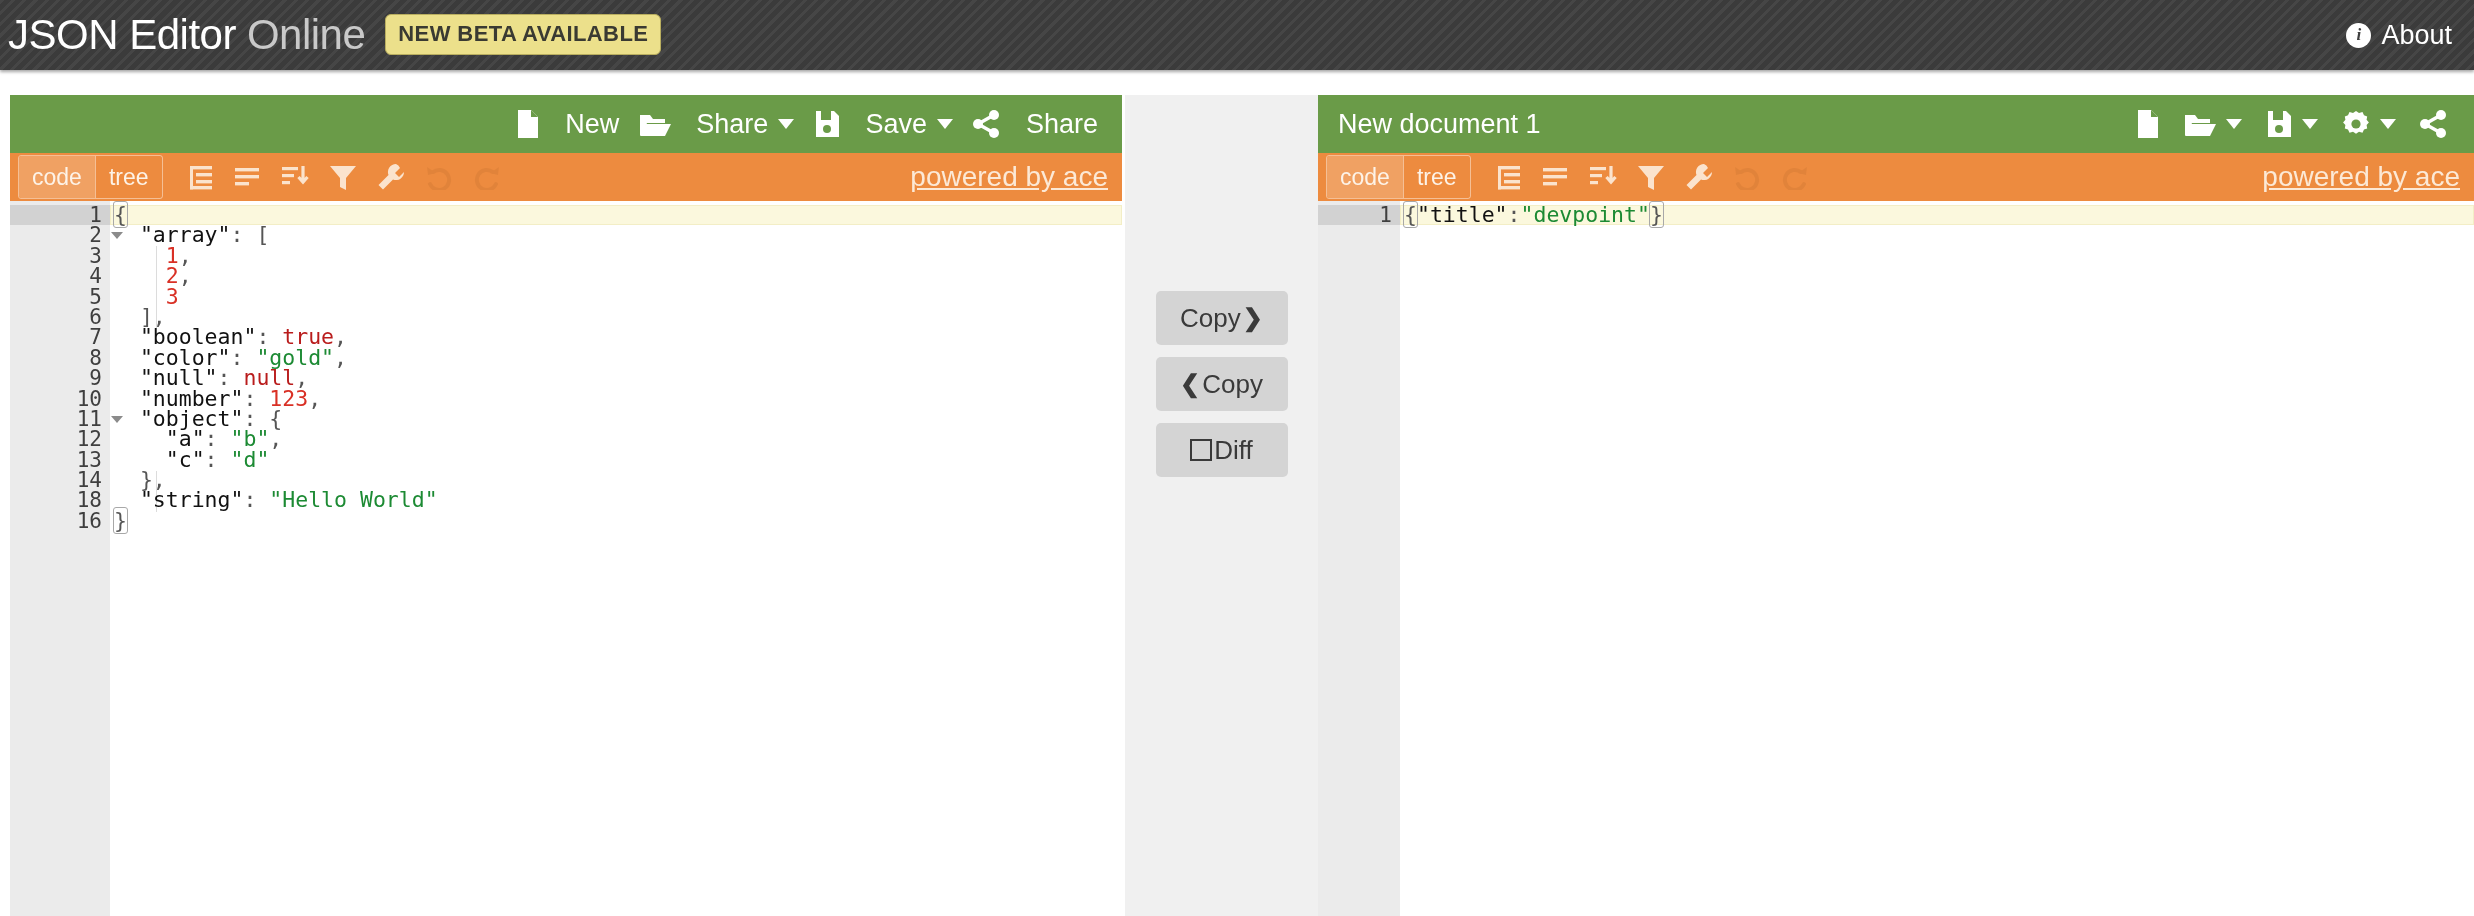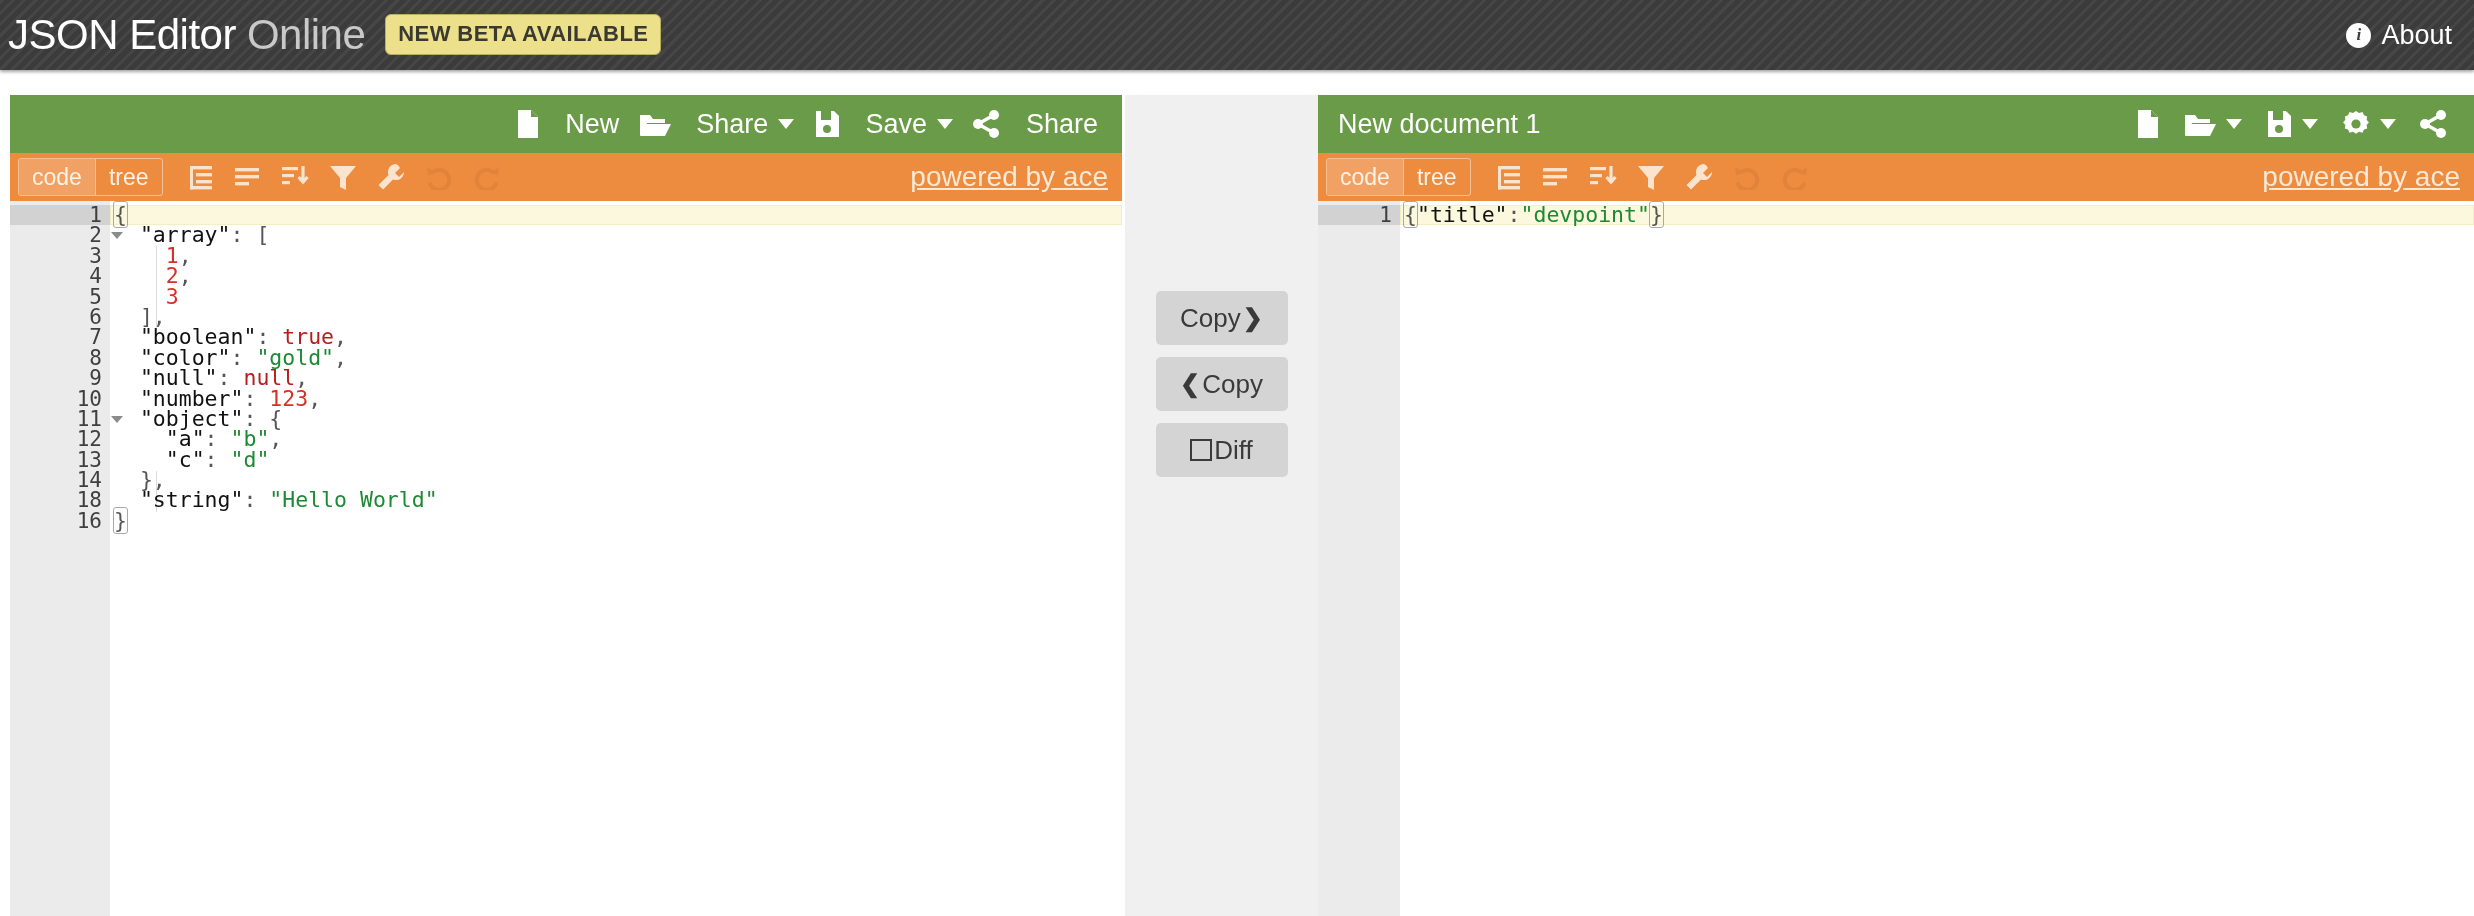--- a/index.html
+++ b/index.html
@@ -168,21 +168,21 @@
     align-items: center;
     flex: none;
     padding-left: 8px;
     position: relative;
   }
   .modeset {
     display: flex;
     border: 1px solid rgba(255,255,255,0.45);
     border-radius: 3px;
     overflow: hidden;
-    height: 38px;
+    height: 44px;
     margin-right: 12px;
   }
   .modebtn {
     color: #fdf3e8;
     font-size: 23px;
     padding: 0 13px;
     display: flex;
     align-items: center;
     cursor: pointer;
     background: transparent;

